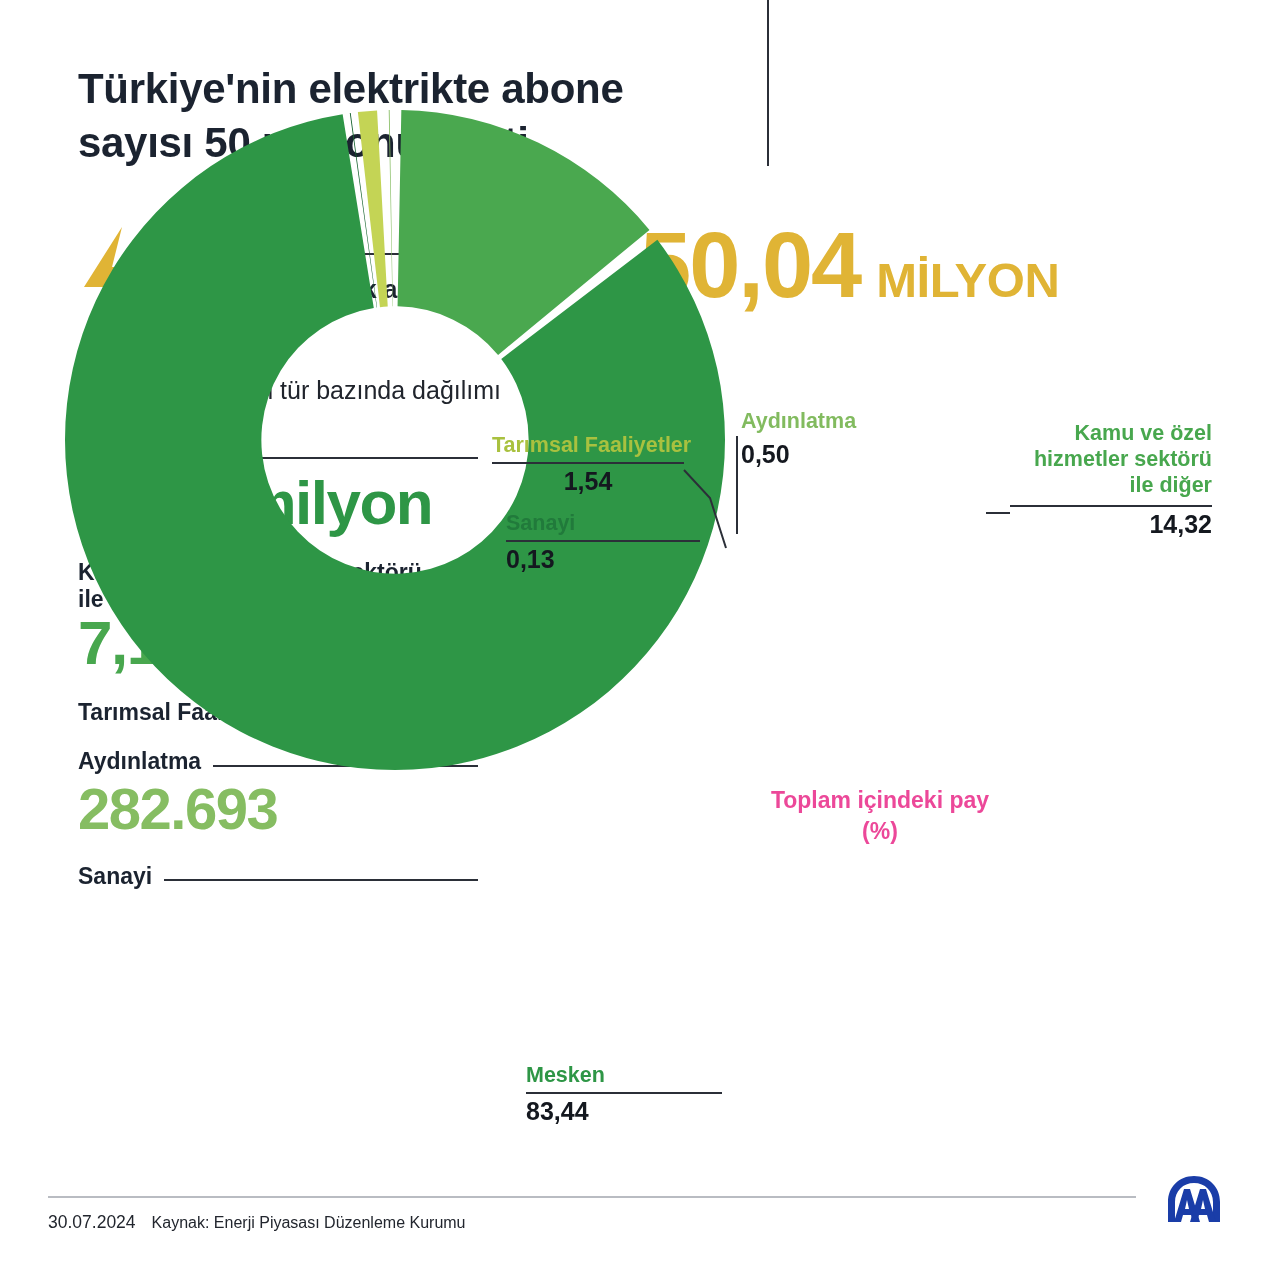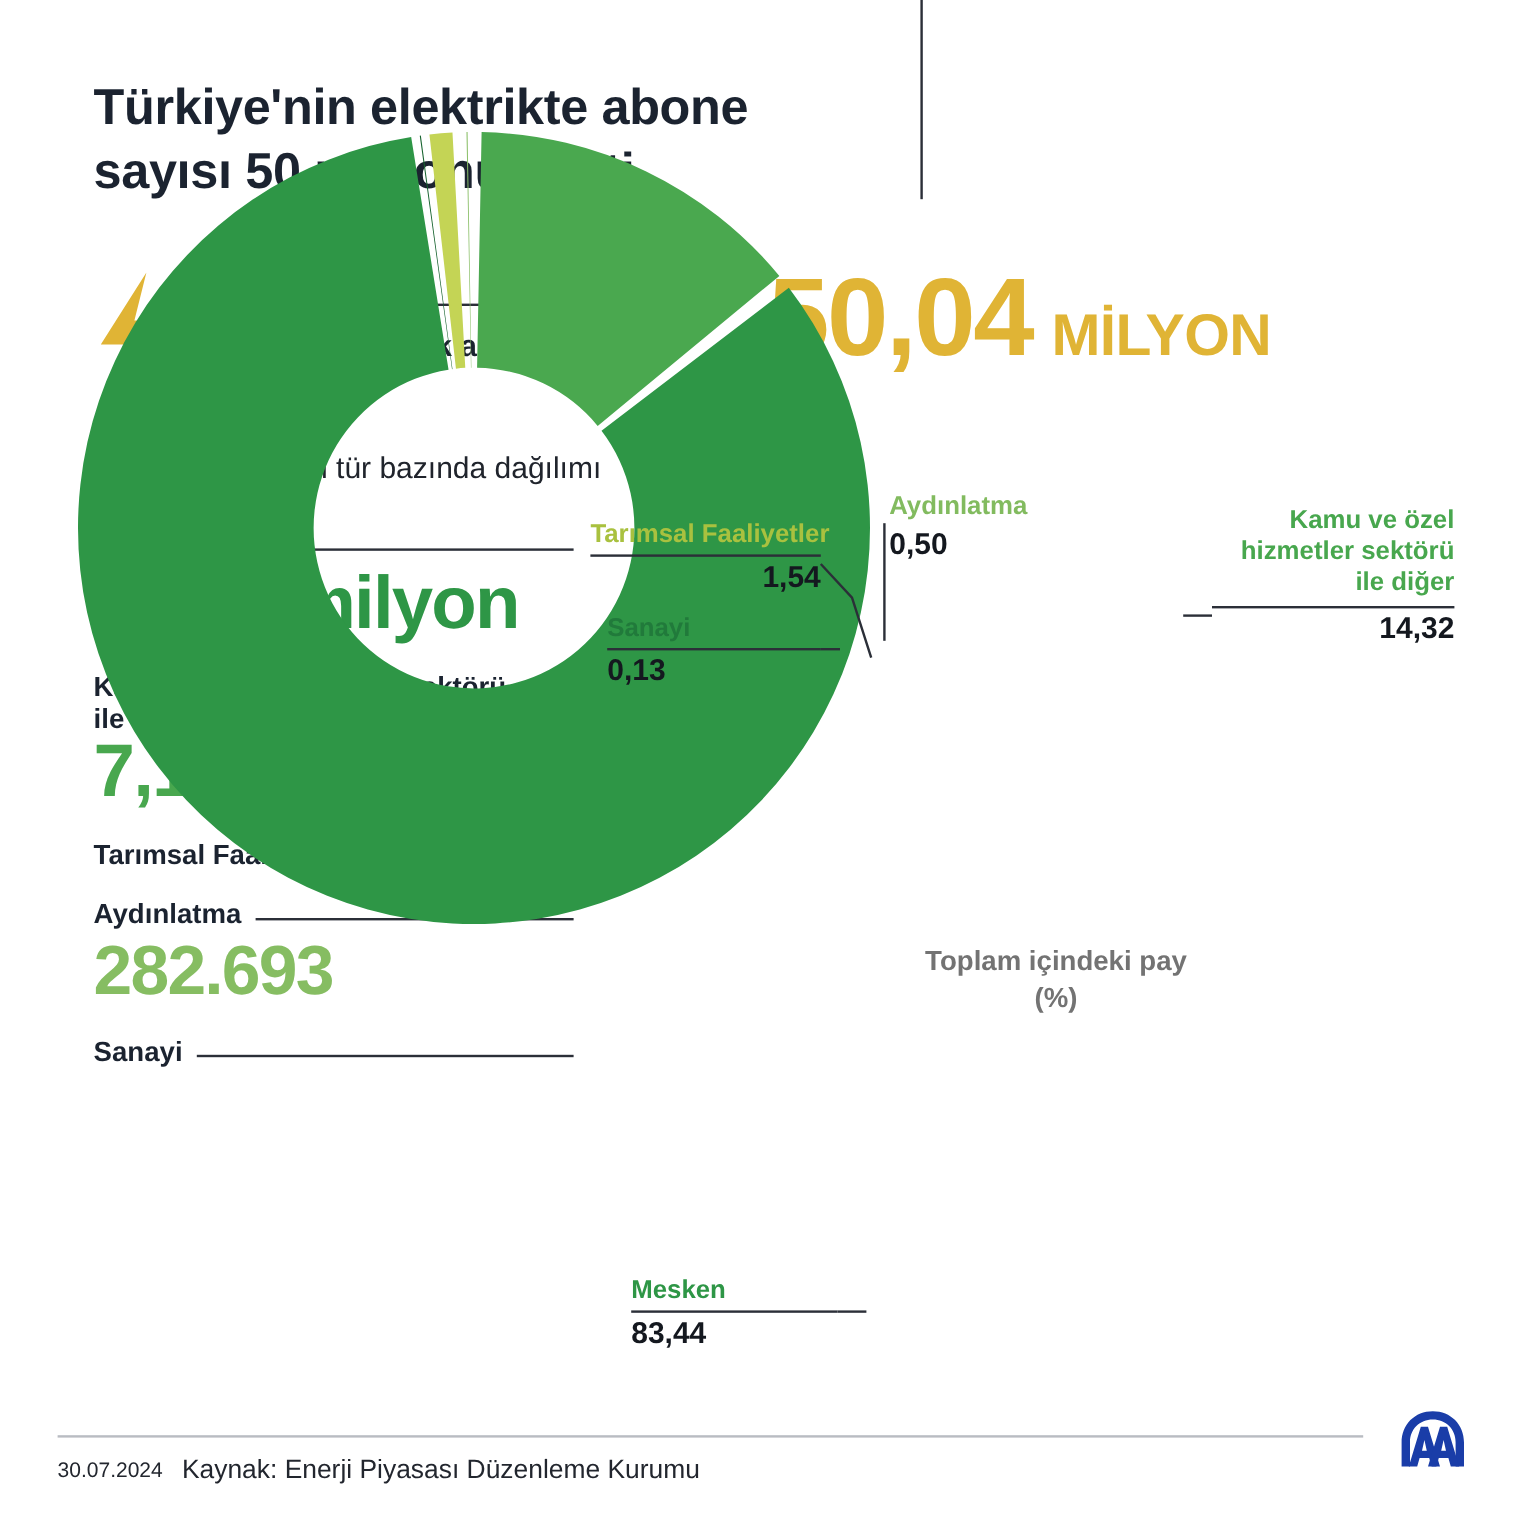--- a/index.html
+++ b/index.html
@@ -62,33 +62,33 @@
   }
   .stat-label.wrap { white-space:normal; }
   .stat-rule { flex:1; height:2px; background:#2b2f38; margin-bottom:9px; min-width:40px; }
   .stat-value {
     font-size:62px; font-weight:bold; letter-spacing:-1.5px; line-height:1.08; margin-top:2px;
   }
   .stat-value.small { font-size:58px; }
   #donut-svg { position:absolute; left:45px; top:90px; }
   #donut-center-text {
     position:absolute; left:770px; top:785px; width:220px; text-align:center;
-    font-size:23px; font-weight:bold; line-height:1.35; color:#737373;
+    font-size:23px; font-weight:bold; line-height:1.35; color:#ec4899;
   }
 
   
   .callout { position:absolute; }
   .callout-title { font-size:21.5px; font-weight:bold; line-height:1.22; }
   .callout-rule { height:2px; background:#2b2f38; margin:4px 0 3px 0; }
   .callout-val { font-size:25px; font-weight:bold; color:#14181f; }
 
   #cal-tarimsal { left:492px; top:432px; width:200px; }
   #cal-tarimsal .callout-title { color:#a9c13f; white-space:nowrap; }
   #cal-tarimsal .callout-rule { width:192px; }
-  #cal-tarimsal .callout-val { display:block; text-align:right; width:192px; }
+  #cal-tarimsal .callout-val { display:block; text-align:center; width:192px; }
 
   #cal-aydinlatma { left:741px; top:408px; width:130px; }
   #cal-aydinlatma .callout-title { color:#82bb5f; white-space:nowrap; }
   #cal-aydinlatma .callout-val { display:block; margin-top:6px; }
 
   #cal-kamu { left:1010px; top:420px; width:202px; text-align:right; }
   #cal-kamu .callout-title { color:#48a74e; }
   #cal-kamu .callout-rule { width:202px; margin-top:6px; }
   #cal-kamu .callout-val { display:block; text-align:right; }
 
@@ -102,21 +102,21 @@
 
   
   #leader-svg { position:absolute; left:0; top:0; width:1280px; height:1280px; pointer-events:none; }
 
   
   #footer-rule {
     position:absolute; left:48px; top:1196px; width:1088px; height:2px; background:#b9bcc2;
   }
   #footer { position:absolute; left:48px; top:1212px; display:flex; gap:16px; align-items:center; }
   #footer-date { font-size:17.5px; color:#22262e; }
-  #footer-source { font-size:22px; color:#22262e; }
+  #footer-source { font-size:16px; color:#22262e; }
   #aa-logo { position:absolute; left:1163px; top:1173px; width:62px; height:52px; }
 </style>
 </head>
 <body>
 
 <div id="header">
   <div id="header-divider"></div>
   <h1 id="headline">Türkiye'nin elektrikte abone sayısı 50 milyonu geçti</h1>
 </div>
 

